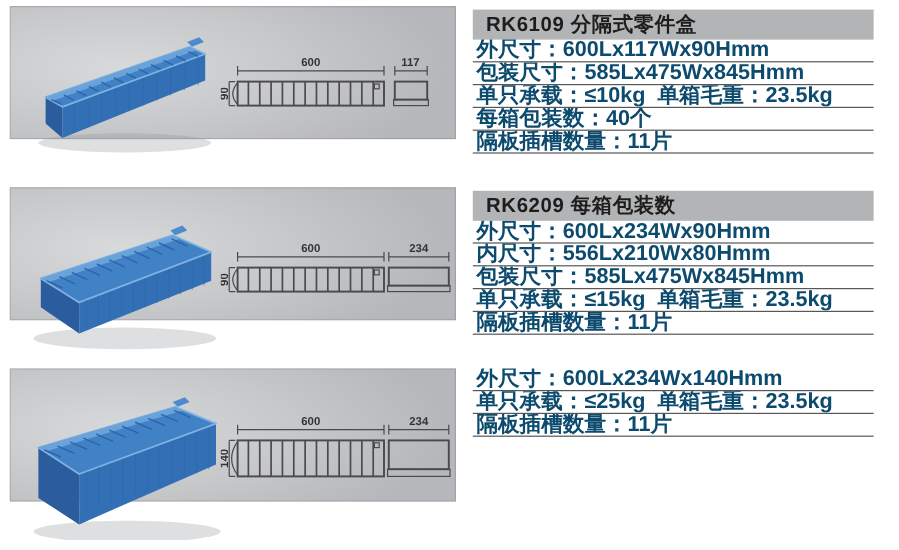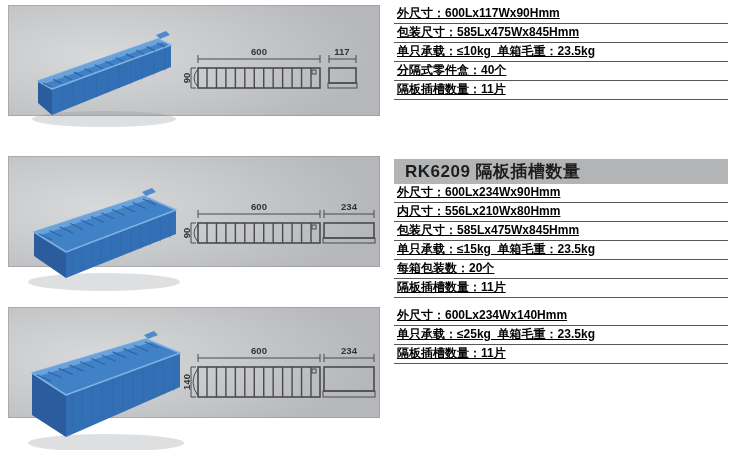--- a/index.html
+++ b/index.html
@@ -35,22 +35,22 @@
   .tab        { fill:#4d8bce; }
 
   
   .spec-panel { position:absolute; left:386px; top:0; width:334px; height:143px; background:#fff; }
   .spec-header {
     margin-top:3px; height:25px; line-height:25px; padding-left:11px;
     background:#b2b4b6; color:#1d1d1d; font-size:17px; font-weight:bold; letter-spacing:.5px;
     white-space:pre; overflow:hidden;
   }
   .spec-line {
-    height:18px; line-height:17px; font-size:12px; font-weight:bold; color:#000000;
-    padding-left:3px; border-bottom:1px solid #575757; white-space:pre; overflow:hidden;text-decoration:underline;
+    height:18px; line-height:17px; font-size:18px; font-weight:bold; color:#0c4a6e;
+    padding-left:3px; border-bottom:1px solid #575757; white-space:pre; overflow:hidden;
   }
 </style>
 </head>
 <body>
 
 <div id="page">
 
   <div class="product-row" style="top:5px">
     <div class="left-panel">
       <svg class="photo" viewBox="0 0 176 143">
@@ -115,24 +115,25 @@
         <text class="dim" x="75" y="50" text-anchor="middle">600</text>
         <rect class="thick" x="145" y="63" width="27" height="15"></rect>
         <rect class="thin" x="144" y="78" width="29" height="5"></rect>
         <line class="thin" x1="145" y1="54" x2="172" y2="54"></line>
         <line class="thin" x1="145" y1="50" x2="145" y2="58"></line>
         <line class="thin" x1="172" y1="50" x2="172" y2="58"></line>
         <text class="dim" x="158" y="50" text-anchor="middle">117</text>
       </svg>
     </div>
     <div class="spec-panel">
+      <div class="spec-header">RK6109 分隔式零件盒</div>
       <div class="spec-line">外尺寸：600Lx117Wx90Hmm</div>
       <div class="spec-line">包装尺寸：585Lx475Wx845Hmm</div>
       <div class="spec-line">单只承载：≤10kg  单箱毛重：23.5kg</div>
-      <div class="spec-line">分隔式零件盒：40个</div>
+      <div class="spec-line">每箱包装数：40个</div>
       <div class="spec-line">隔板插槽数量：11片</div>
     </div>
   </div>
 
   <div class="product-row" style="top:156px">
     <div class="left-panel">
       <svg class="photo" viewBox="0 0 176 143">
         <g transform="translate(0,10)">
           <ellipse class="shadow" cx="96" cy="116" rx="76" ry="9"></ellipse>
           <polygon class="wall-end" points="26,66 58,86 58,112 26,90"></polygon>
@@ -196,26 +197,25 @@
         <text class="dim" x="75" y="54" text-anchor="middle">600</text>
         <rect class="thick" x="140" y="67" width="50" height="15"></rect>
         <rect class="thin" x="139" y="82" width="52" height="5"></rect>
         <line class="thin" x1="140" y1="58" x2="190" y2="58"></line>
         <line class="thin" x1="140" y1="54" x2="140" y2="62"></line>
         <line class="thin" x1="190" y1="54" x2="190" y2="62"></line>
         <text class="dim" x="165" y="54" text-anchor="middle">234</text>
       </svg>
     </div>
     <div class="spec-panel">
-      <div class="spec-header">RK6209 隔板插槽数量</div>
+      <div class="spec-header">RK6209 每箱包装数</div>
       <div class="spec-line">外尺寸：600Lx234Wx90Hmm</div>
       <div class="spec-line">内尺寸：556Lx210Wx80Hmm</div>
       <div class="spec-line">包装尺寸：585Lx475Wx845Hmm</div>
       <div class="spec-line">单只承载：≤15kg  单箱毛重：23.5kg</div>
-      <div class="spec-line">每箱包装数：20个</div>
       <div class="spec-line">隔板插槽数量：11片</div>
     </div>
   </div>
 
   <div class="product-row" style="top:307px">
     <div class="left-panel">
       <svg class="photo" viewBox="0 0 176 143">
         <g transform="translate(0,14)">
           <ellipse class="shadow" cx="98" cy="122" rx="78" ry="9"></ellipse>
           <polygon class="wall-end" points="24,52 58,74 58,116 24,94"></polygon>

